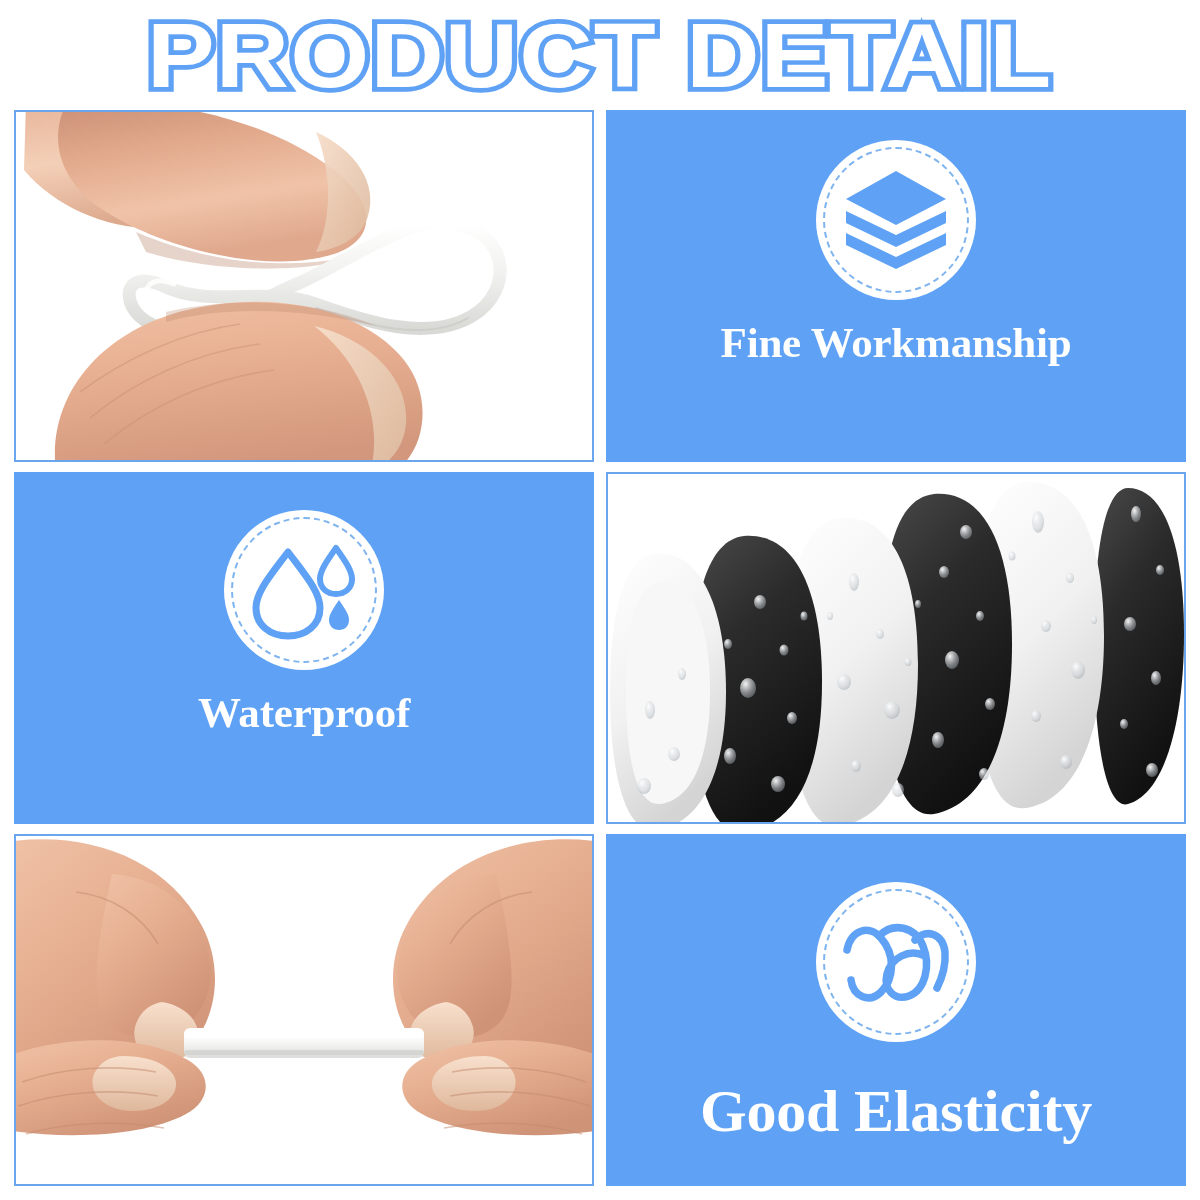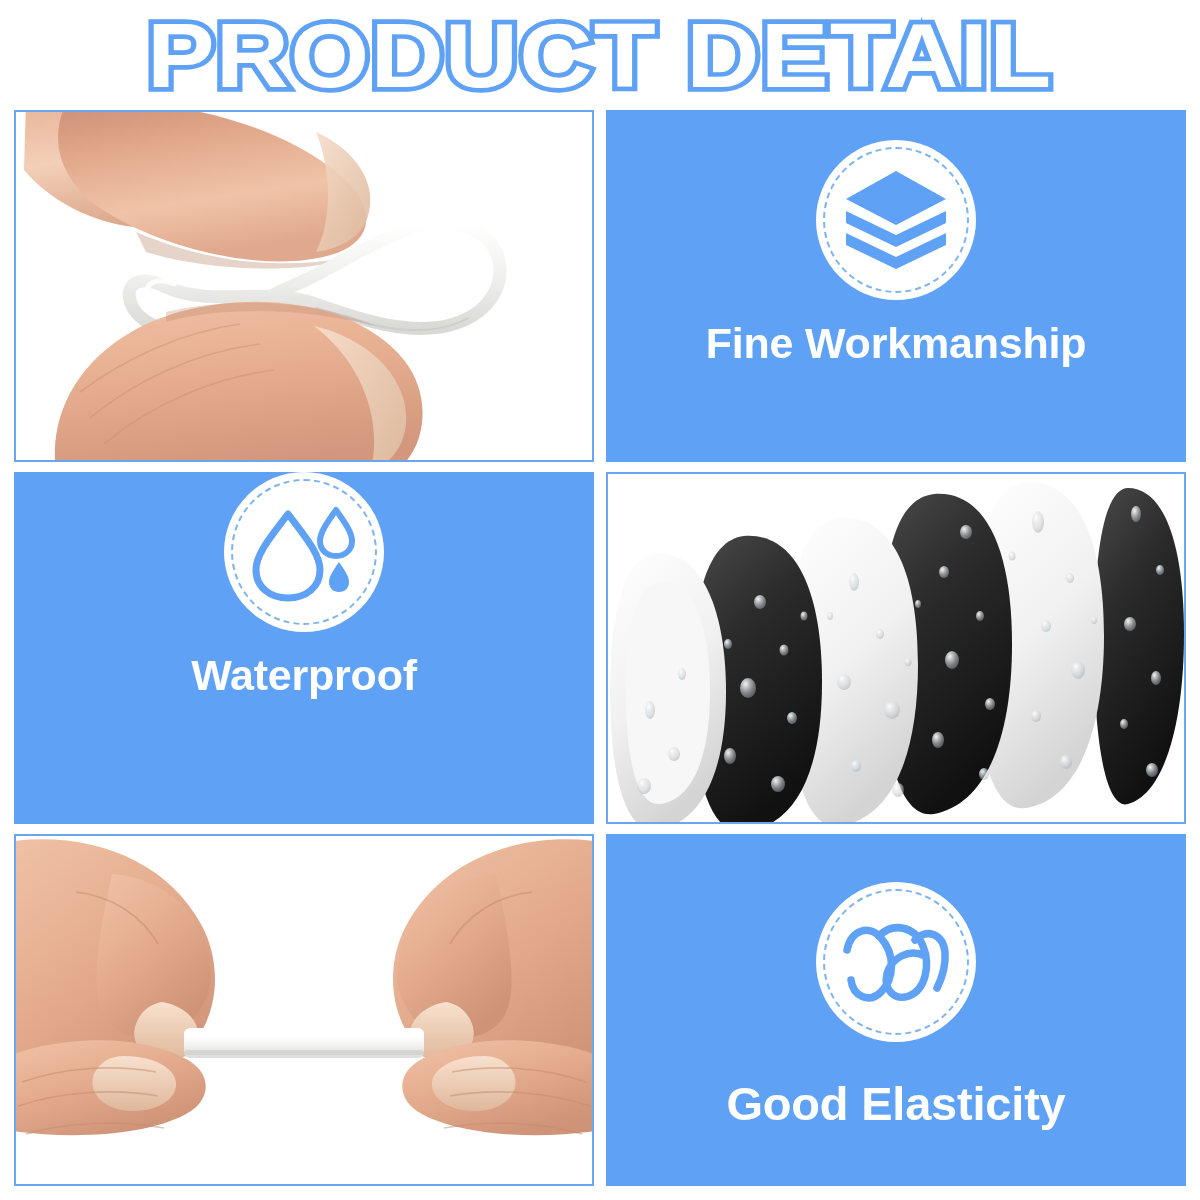--- a/index.html
+++ b/index.html
@@ -59,23 +59,24 @@
   }
   .photo svg { display: block; width: 100%; height: 100%; }
 
   
   .feature {
     background: #5FA2F5;
     display: flex;
     flex-direction: column;
     align-items: center;
     box-sizing: border-box;
+    font-family: Liberation Serif, serif;
   }
   .feature.pad-a { padding-top: 30px; }
-  .feature.pad-b { }
+  .feature.pad-b { padding-top: 38px; }
   .feature.pad-c { padding-top: 48px; }
 
   .icon-badge {
     width: 160px;
     height: 160px;
     border-radius: 50%;
     background: #ffffff;
     display: flex;
     align-items: center;
     justify-content: center;
@@ -95,21 +96,21 @@
     margin-top: 18px;
     text-align: center;
     color: #ffffff;
     font-size: 43px;
     font-weight: bold;
     line-height: 1.18;
     letter-spacing: -0.2px;
     padding: 0 12px;
   }
   .feature-text .line { display: block; white-space: nowrap; }
-  .feature-text.single { margin-top: 34px; font-size: 47px; }
+  .feature-text.single { margin-top: 34px; font-size: 60px; }
 </style>
 </head>
 <body>
 
 <div class="header">
   <div class="header-title">PRODUCT DETAIL</div>
 </div>
 
 <div class="grid">
 

